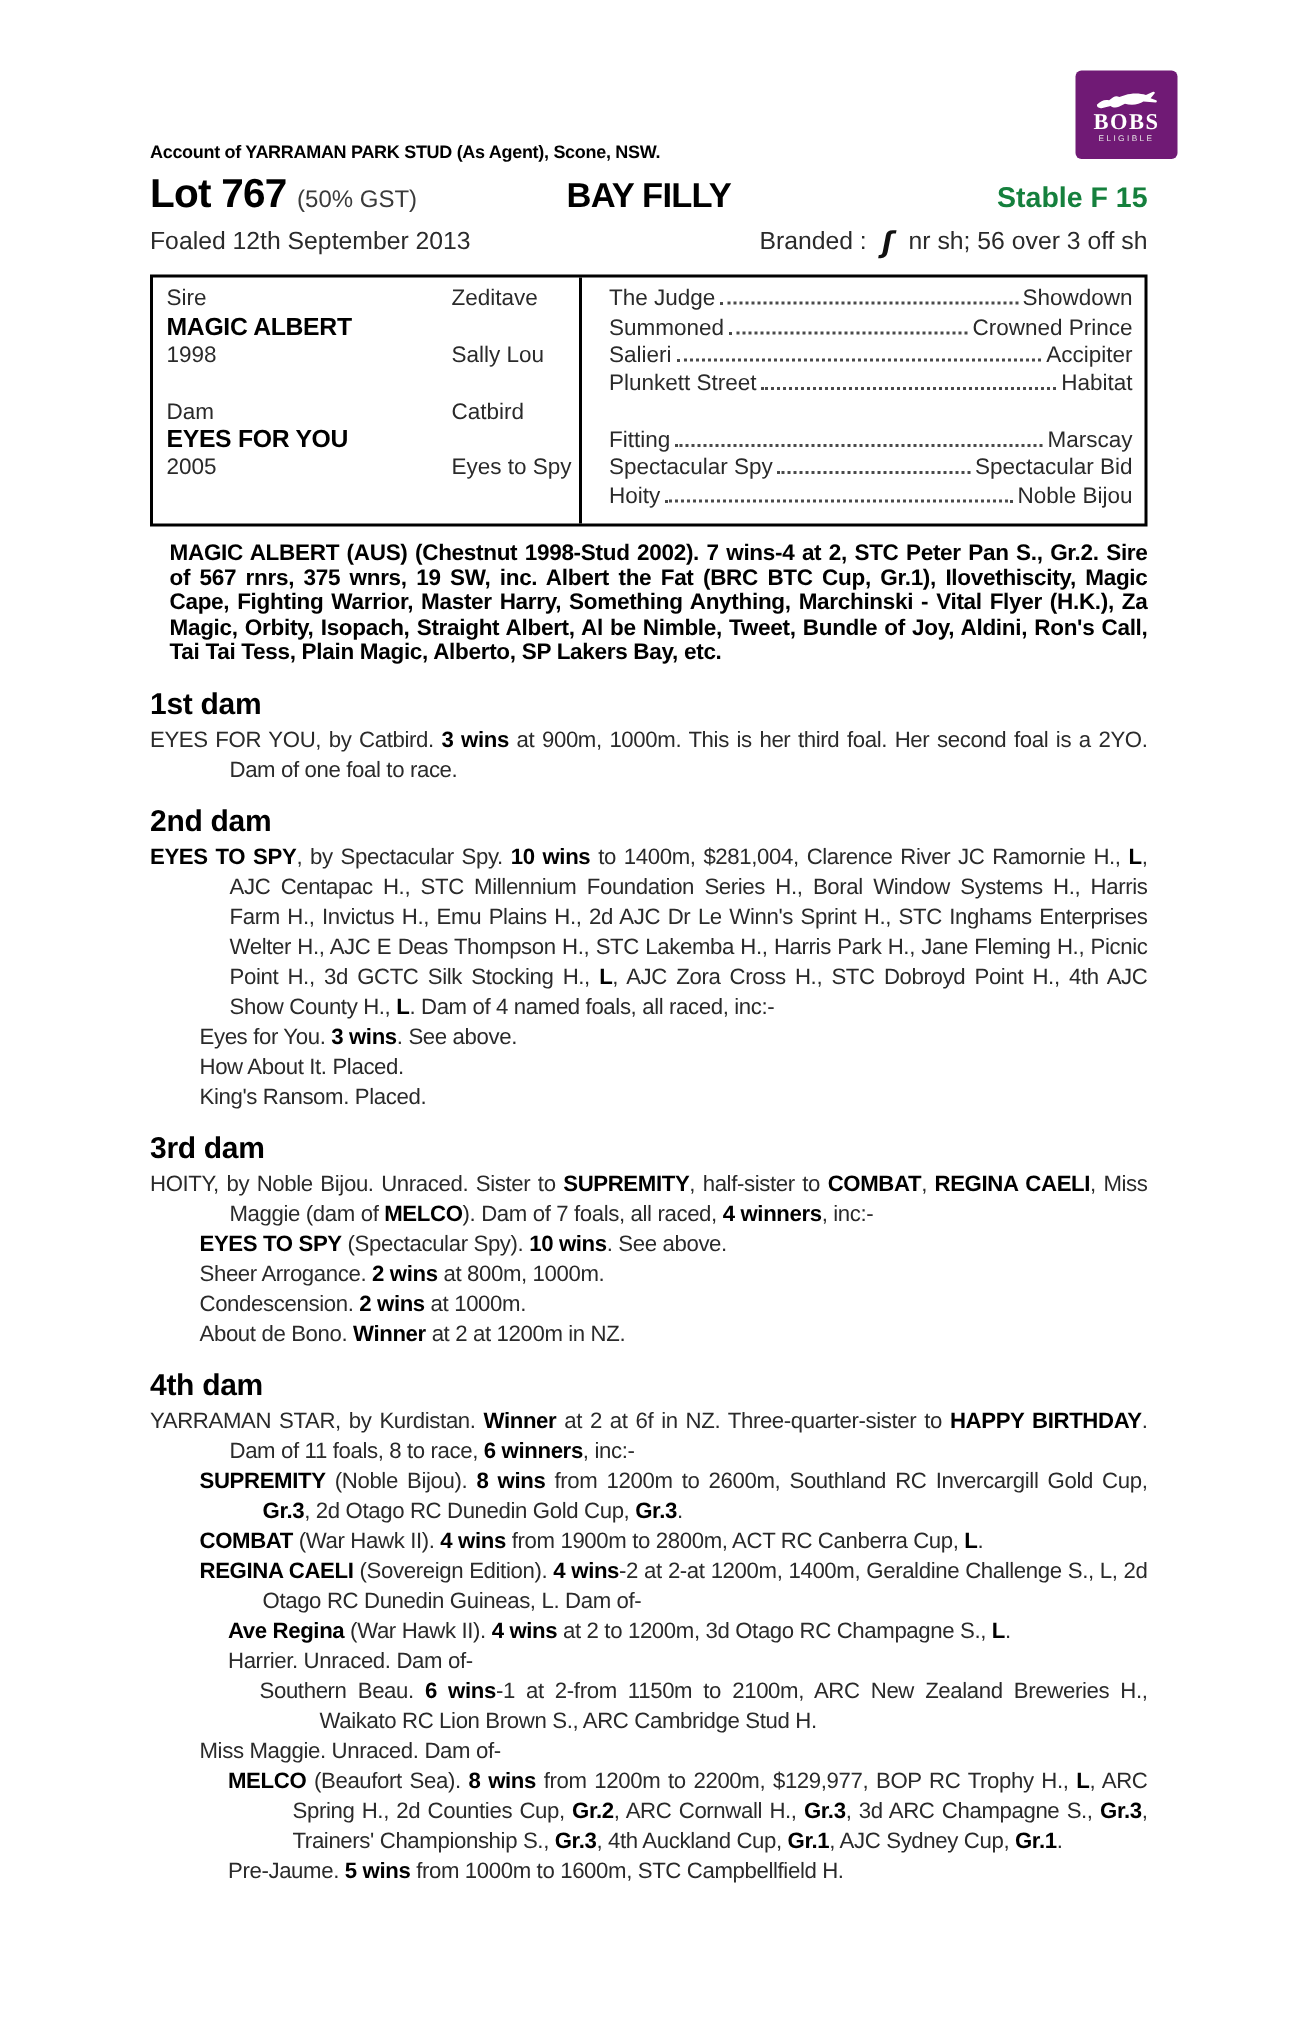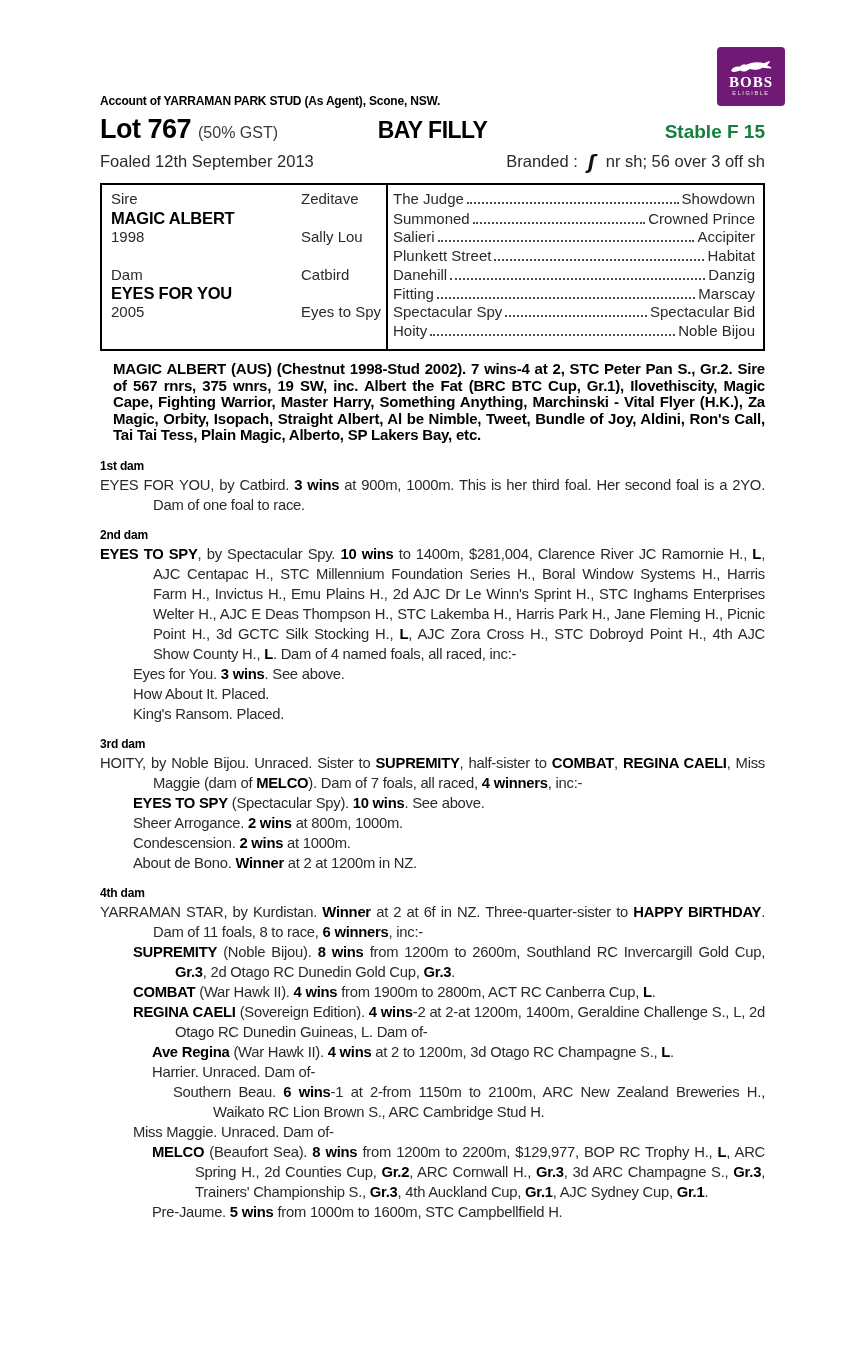--- a/index.html
+++ b/index.html
@@ -130,21 +130,21 @@
     width: 1.5px;
     background: #000;
   }
   .ped-row {
     display: flex;
     align-items: baseline;
     height: 18.9px;
   }
   .pc1 { width: 190px; flex: none; }
   .pc2 { width: 88px; flex: none; }
-  .pc3 { flex: 1; display: flex; align-items: baseline; padding-left: 4px; min-width: 0; }
+  .pc3 { flex: 1; display: flex; align-items: baseline; padding-left: 17px; min-width: 0; }
   .pc1.big { font-weight: bold; color: #000; font-size: 16.5px; letter-spacing: -0.2px; }
   .leader {
     flex: 1;
     border-bottom: 2px dotted #4a4a4a;
     margin: 0 3px 3px 3px;
     min-width: 12px;
   }
 
   
   .sire-para {
@@ -155,21 +155,21 @@
     color: #000;
     text-align: justify;
     padding-left: 13px;
     letter-spacing: -0.2px;
   }
 
   
   .dam-heading {
     font-weight: bold;
     color: #000;
-    font-size: 12px;
+    font-size: 20px;
     margin-top: 13px;
     margin-bottom: 2px;
     letter-spacing: -0.2px;
   }
   .section p {
     margin: 0;
     font-size: 14.8px;
     line-height: 20px;
     color: #2a2a2a;
     text-align: justify;
@@ -250,25 +250,20 @@
       <div class="pc2"></div>
       <div class="pc3">
         <span>Plunkett Street</span>
         <span class="leader"></span>
         <span>Habitat</span>
       </div>
     </div>
     <div class="ped-row">
       <div class="pc1">Dam</div>
       <div class="pc2">Catbird</div>
-      <div class="pc3">
-        <span>Danehill</span>
-        <span class="leader"></span>
-        <span>Danzig</span>
-      </div>
     </div>
     <div class="ped-row">
       <div class="pc1 big">EYES FOR YOU</div>
       <div class="pc2"></div>
       <div class="pc3">
         <span>Fitting</span>
         <span class="leader"></span>
         <span>Marscay</span>
       </div>
     </div>

